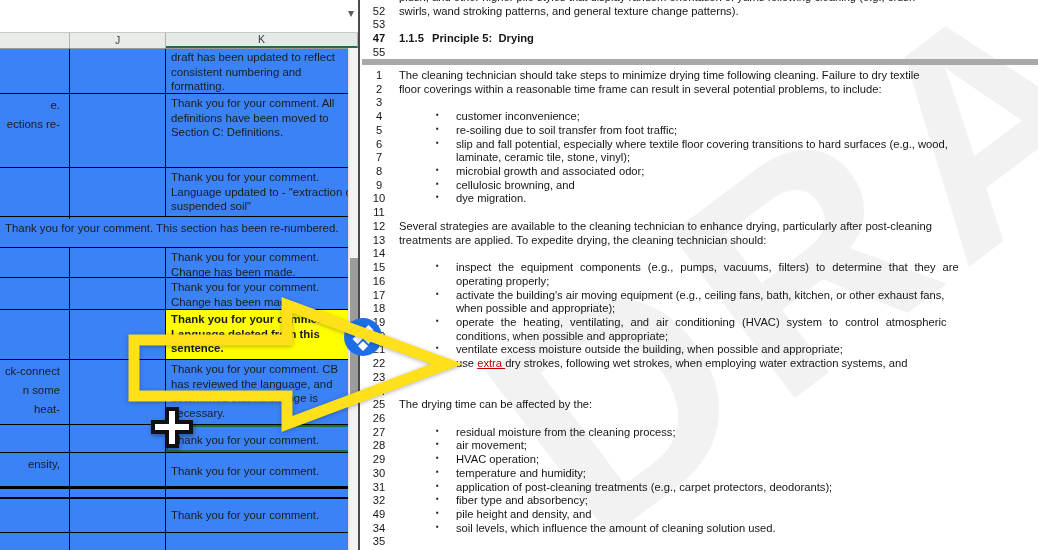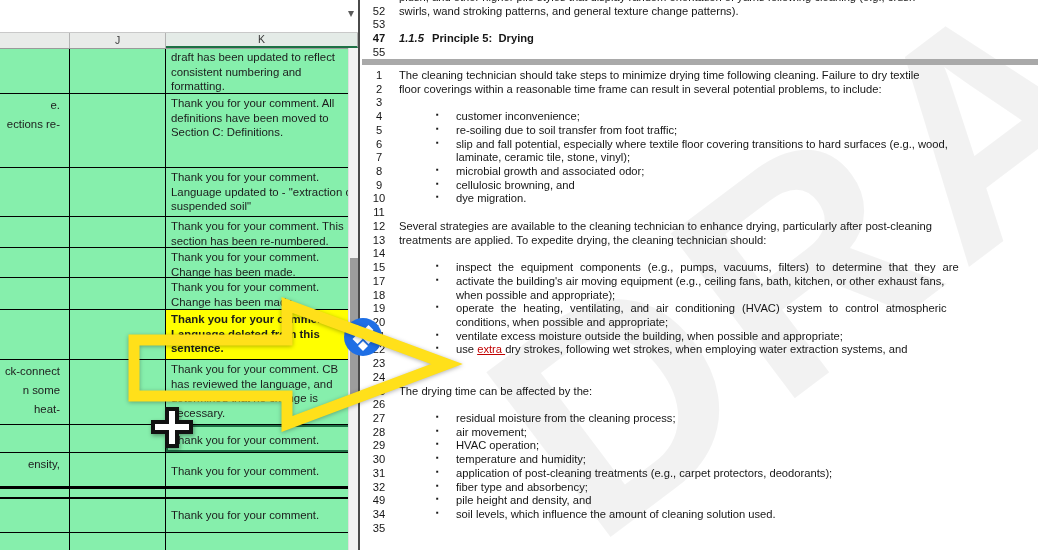--- a/index.html
+++ b/index.html
@@ -20,21 +20,21 @@
   .colhdr{
     position:absolute;left:0;top:33px;width:358px;height:15px;display:flex;
     background:#e9ebe9;border-bottom:1px solid #9a9a9a;z-index:2;
     font-size:10.5px;color:#3a3a3a;
   }
   .colhdr .hc{border-right:1px solid #b3b3b3;text-align:center;line-height:15px;box-sizing:border-box;}
   .hc.stubw{width:70px;}
   .hc.jw{width:96px;}
   .hc.kw{flex:1;background:#e4ebe7;border-bottom:2px solid #1e7145;line-height:13px;}
   .sheet{
-    position:absolute;left:0;top:48px;width:358px;height:502px;background:#86efac;
+    position:absolute;left:0;top:48px;width:358px;height:502px;background:#3b82f6;
     overflow:hidden;z-index:1;font-size:11.4px;color:#1c1c1c;
   }
   .srow{display:flex;box-sizing:border-box;border-bottom:1px solid #000;}
   .srow .cell{box-sizing:border-box;overflow:hidden;line-height:14.6px;}
   .cell.stub{width:70px;border-right:1px solid #000;text-align:right;padding:2px 9px 0 0;white-space:pre-line;line-height:19px;}
   .cell.jcol{width:96px;border-right:1px solid #000;}
   .cell.kcol{flex:1;padding:2px 3px 0 5px;}
   .srow.hl .kcol{background:#ffff00;font-weight:bold;}
   .srow.sel .kcol{box-shadow:inset 0 0 0 2px #1e7145;position:relative;padding-top:8px;}
   .srow.sel .kcol::after{content:"";position:absolute;right:0;bottom:0;width:5px;height:5px;background:#1e7145;}
@@ -62,21 +62,21 @@
   .pg{position:absolute;left:0;width:676px;z-index:1;}
   #page1{top:-9px;}
   #page2{top:69px;}
   .dl{height:13.72px;display:flex;align-items:flex-start;}
   .ln{display:inline-block;width:34px;text-align:center;font-size:11.2px;flex:none;}
   .t{white-space:pre;position:relative;margin-left:3px;font-size:11.2px;}
   .dl.b .t{padding-left:57px;}
   .dl.b .t::before{content:"▪";position:absolute;left:37px;top:0px;font-size:8px;}
   .dl.c .t{padding-left:57px;}
   .dl.h{font-weight:bold;}
-  .dl.h .seg-pre{display:inline-block;width:33px;font-style:italic;}
+  .dl.h .seg-pre{display:inline-block;width:33px;}
   .dl.j .t{word-spacing:3.8px;}
   .seg-red{color:#c00000;text-decoration:underline;}
   
   .dropbox{position:absolute;left:341px;top:315px;z-index:30;}
   .arrowsvg{position:absolute;left:0;top:0;z-index:40;pointer-events:none;
             filter:drop-shadow(0 1px 2px rgba(0,0,0,0.30));}
   .cursor{position:absolute;left:149px;top:406px;z-index:50;pointer-events:none;
           filter:drop-shadow(1px 2px 2px rgba(0,0,0,0.35));}
 </style>
 </head>
@@ -106,21 +106,21 @@
       <div class="cell jcol"></div>
       <div class="cell kcol">Thank you for your comment. All definitions have been moved to Section C: Definitions.</div>
     </div>
 
     <div class="srow" style="height: 49px;">
       <div class="cell stub"></div>
       <div class="cell jcol"></div>
       <div class="cell kcol">Thank you for your comment. Language updated to - "extraction of suspended soil"</div>
     </div>
 
-    <div class="srow" style="height: 31px;">
+    <div class="srow" style="height: 31px; flex-direction: column;">
       <div class="cell stub"></div>
       <div class="cell jcol"></div>
       <div class="cell kcol">Thank you for your comment. This section has been re-numbered.</div>
     </div>
 
     <div class="srow" style="height: 30px;">
       <div class="cell stub"></div>
       <div class="cell jcol"></div>
       <div class="cell kcol">Thank you for your comment.  Change has been made.</div>
     </div>
@@ -284,20 +284,24 @@
       <div class="dl p">
         <span class="ln">14</span>
         <span class="t"><span class="seg-pre"></span><span class="seg-red"></span><span class="seg-post"></span><span class="seg-t"></span></span>
       </div>
 
       <div class="dl b j">
         <span class="ln">15</span>
         <span class="t"><span class="seg-pre"></span><span class="seg-red"></span><span class="seg-post"></span><span class="seg-t">inspect the equipment components (e.g., pumps, vacuums, filters) to determine that they are</span></span>
       </div>
 
+      <div class="dl c">
+        <span class="ln">16</span>
+        <span class="t"><span class="seg-pre"></span><span class="seg-red"></span><span class="seg-post"></span><span class="seg-t">operating properly;</span></span>
+      </div>
 
       <div class="dl b">
         <span class="ln">17</span>
         <span class="t"><span class="seg-pre"></span><span class="seg-red"></span><span class="seg-post"></span><span class="seg-t">activate the building's air moving equipment (e.g., ceiling fans, bath, kitchen, or other exhaust fans,</span></span>
       </div>
 
       <div class="dl c">
         <span class="ln">18</span>
         <span class="t"><span class="seg-pre"></span><span class="seg-red"></span><span class="seg-post"></span><span class="seg-t">when possible and appropriate);</span></span>
       </div>

